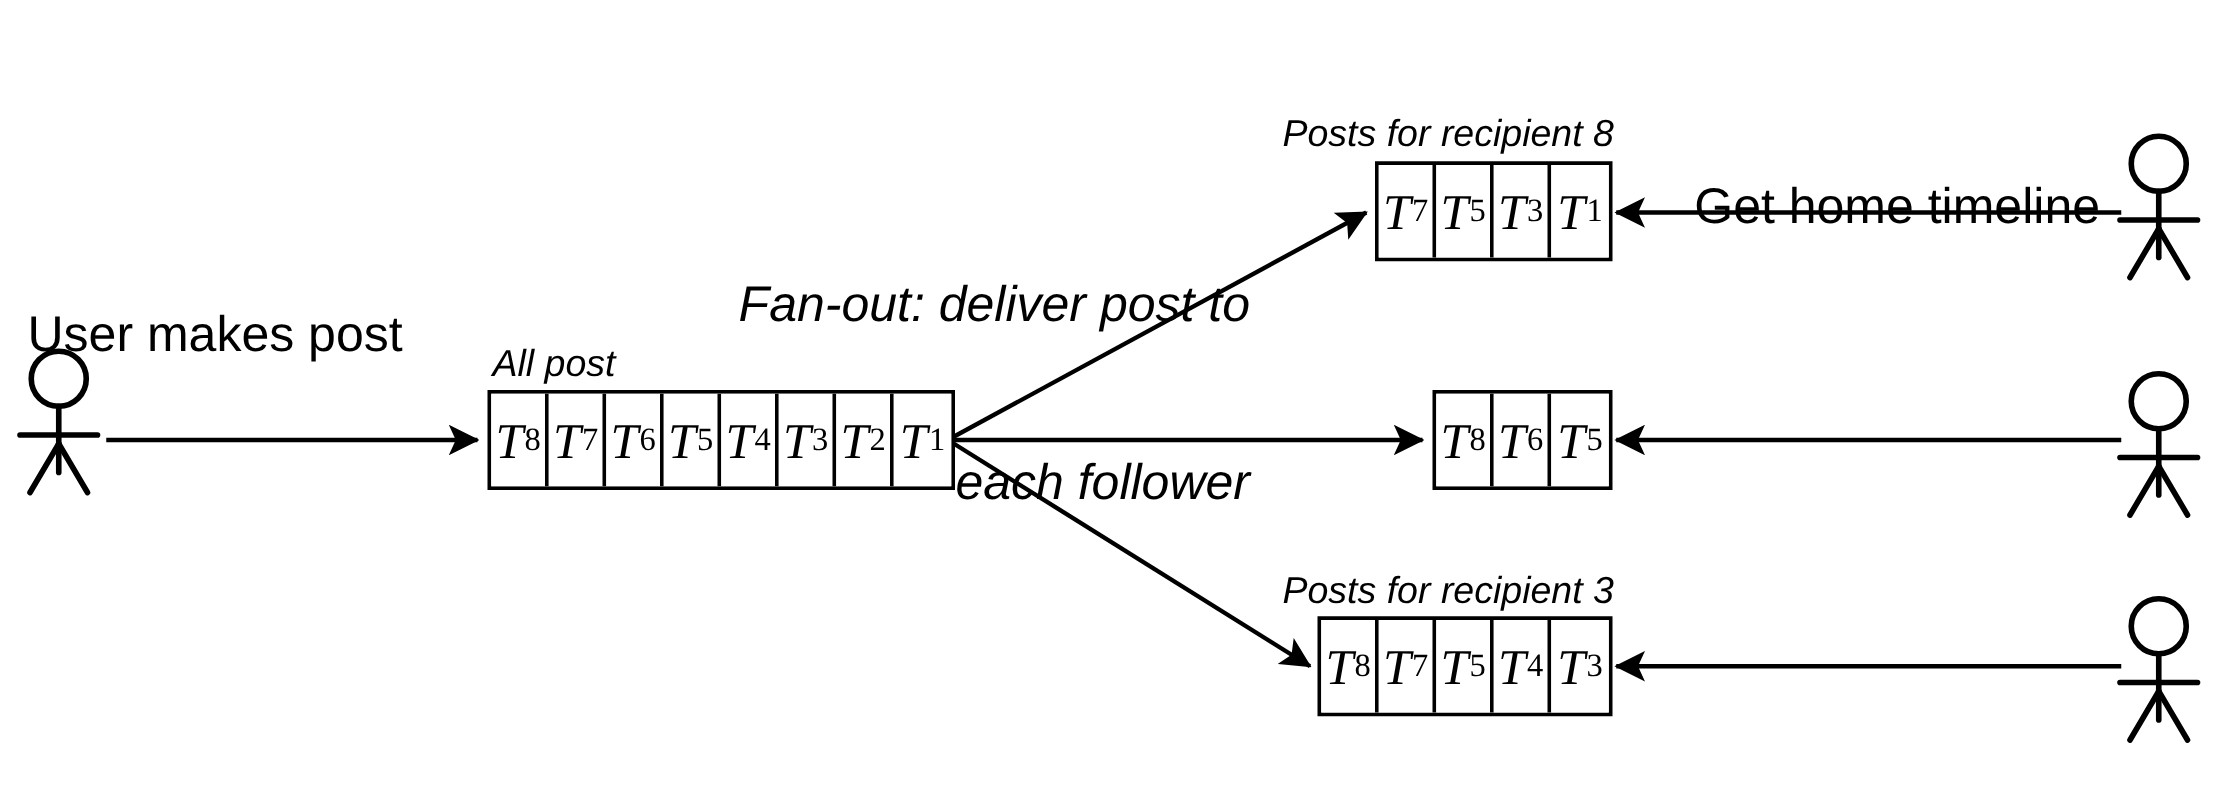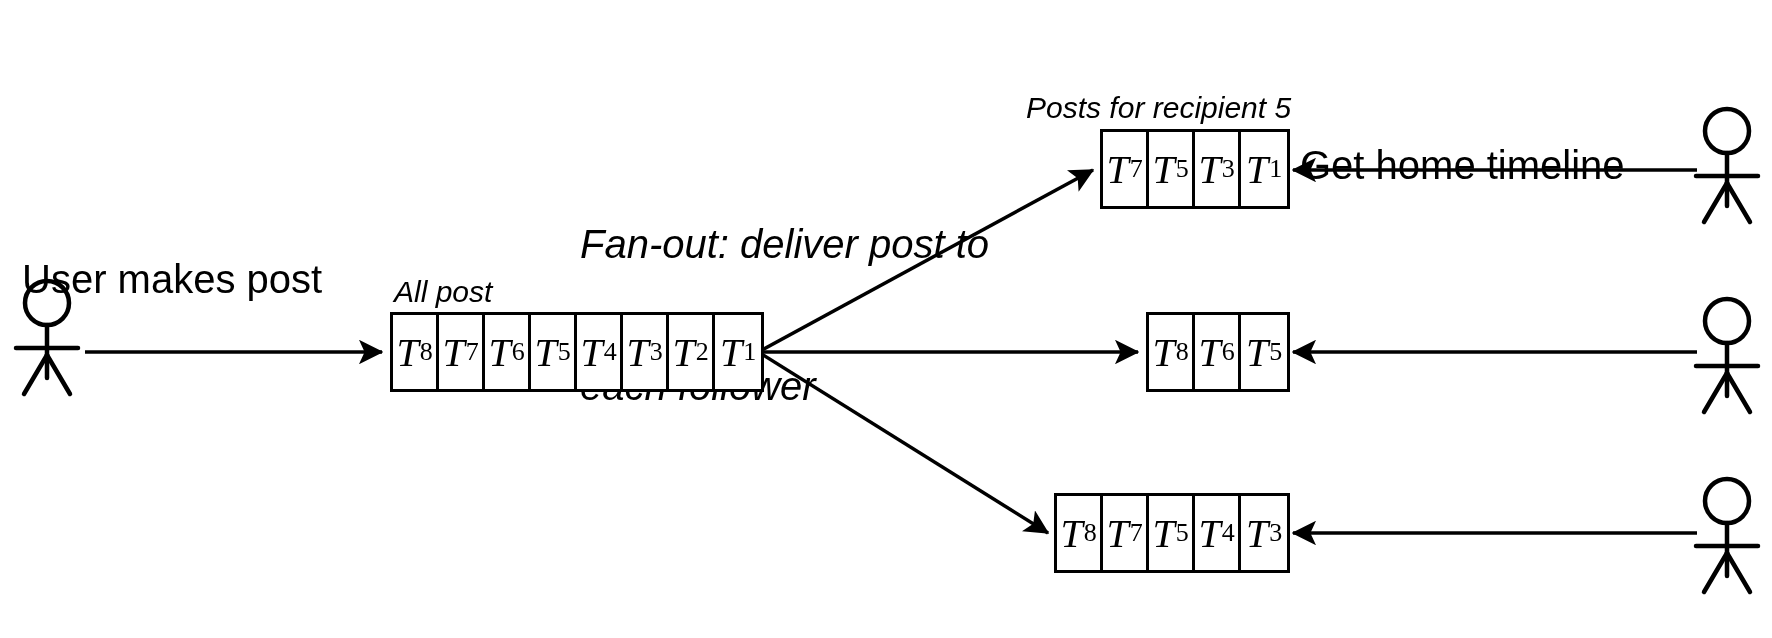--- a/index.html
+++ b/index.html
@@ -30,21 +30,21 @@
   .label-text {
     position: absolute;
     font-family: "Liberation Sans", sans-serif;
     color: #000000;
     white-space: pre;
     line-height: 1.18;
   }
   .caption-plain {
     font-size: 40px;
     font-style: normal;
-    text-align: left;
+    text-align: right;
   }
   .caption-italic {
     font-size: 30px;
     font-style: italic;
   }
   .post-box {
     position: absolute;
     display: flex;
     box-sizing: border-box;
     border: 3px solid #000000;
@@ -127,36 +127,37 @@
       <line x1="760" y1="353" x2="1048" y2="533" marker-end="url(#arrowhead)"></line>
 
       <line x1="1697" y1="170" x2="1293" y2="170" marker-end="url(#arrowhead)"></line>
 
       <line x1="1697" y1="352" x2="1293" y2="352" marker-end="url(#arrowhead)"></line>
 
       <line x1="1697" y1="533" x2="1293" y2="533" marker-end="url(#arrowhead)"></line>
     </g>
   </svg>
 
-  <div class="label-text caption-plain" style="left:22px; top:256px; width:290px; text-align:left;">User makes post</div>
+  <div class="label-text caption-plain" style="left:22px; top:245px; width:290px; text-align:left;">User makes post</div>
 
   <div class="label-text caption-plain" style="left:580px; top:127px; width:420px;font-style:italic;">
     <div>Fan-out: deliver post to</div>
     <div>each follower</div>
   </div>
 
   <div class="label-text caption-plain" style="left:1300px; top:48px; width:380px;">
     <div>Get home timeline</div>
   </div>
 
   <div class="label-text caption-italic" style="left:394px; top:274px;">All post</div>
 
-  <div class="label-text caption-italic" style="left:1026px; top:90px;">Posts for recipient 5</div>
-
-
+  <div class="label-text caption-italic" style="left:1026px; top:90px;">Posts for recipient 8</div>
+
+
+  <div class="label-text caption-italic" style="left:1026px; top:455px;">Posts for recipient 3</div>
 
   <div class="post-box" id="box-all-posts" style="left: 390px; top: 312px; height: 80px; width: 374px;">
       <div class="post-cell" style="width: 46px;">
         <span>T</span>
         <span class="sub">8</span>
       </div>
       <div class="post-cell" style="width: 46px;">
         <span>T</span>
         <span class="sub">7</span>
       </div>

